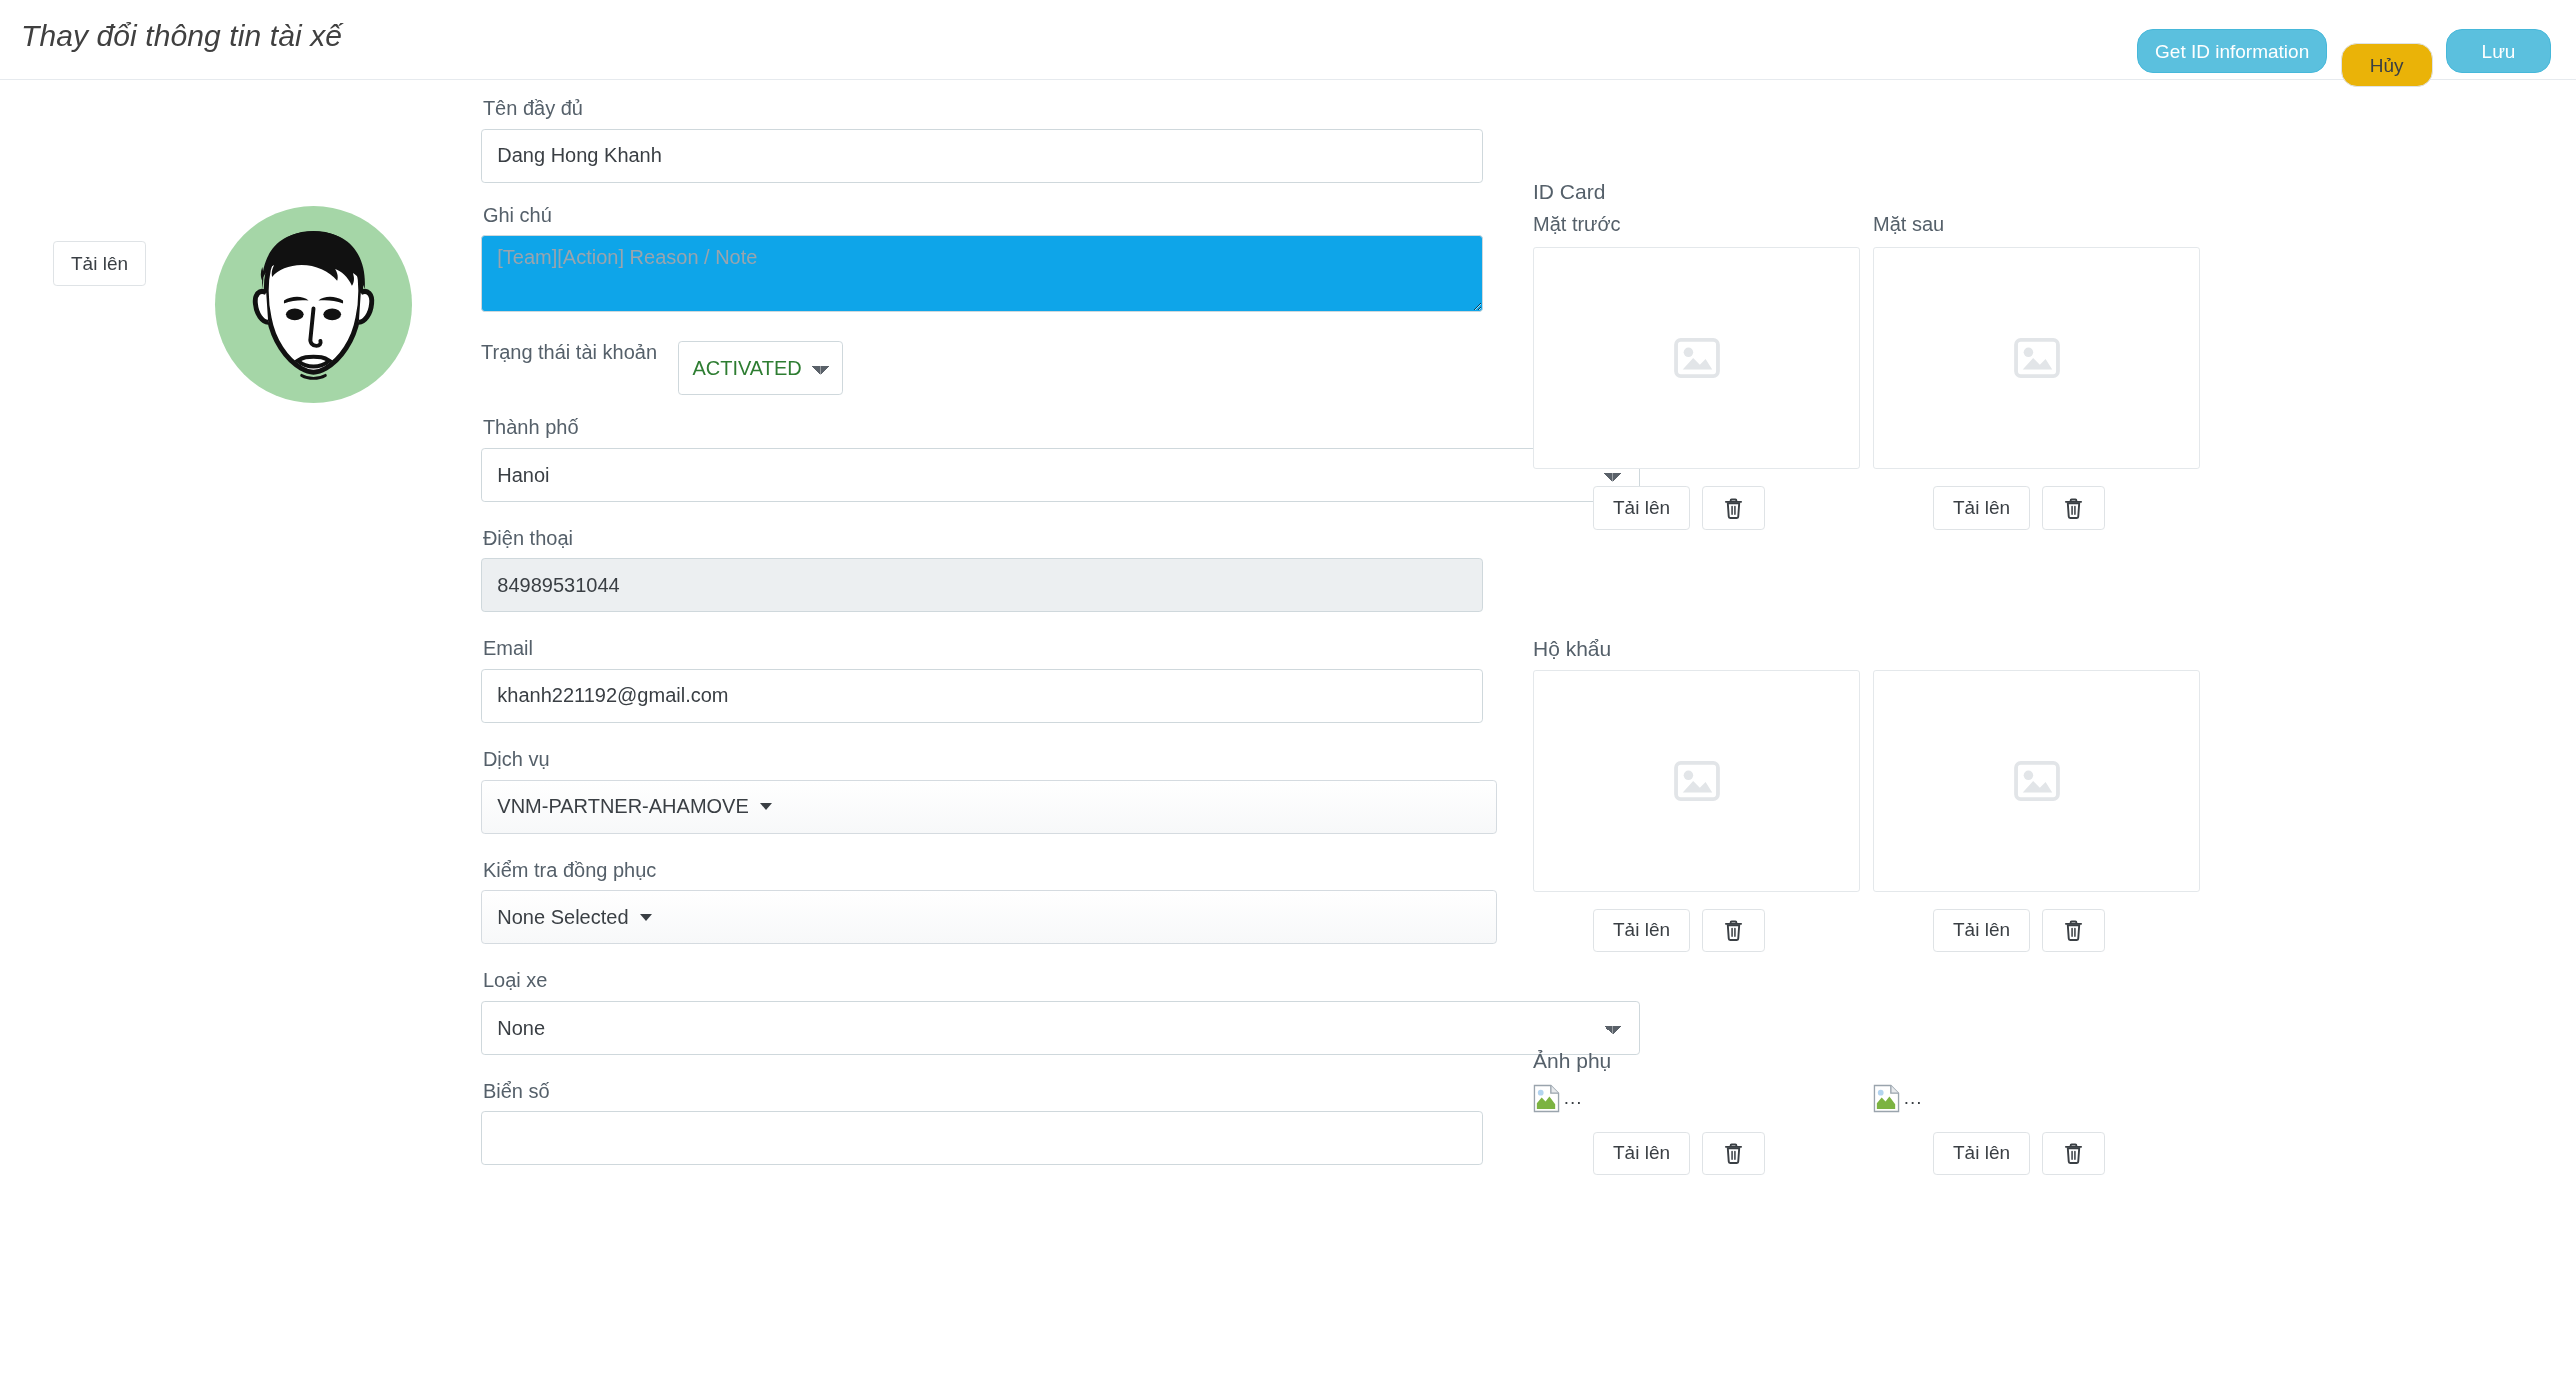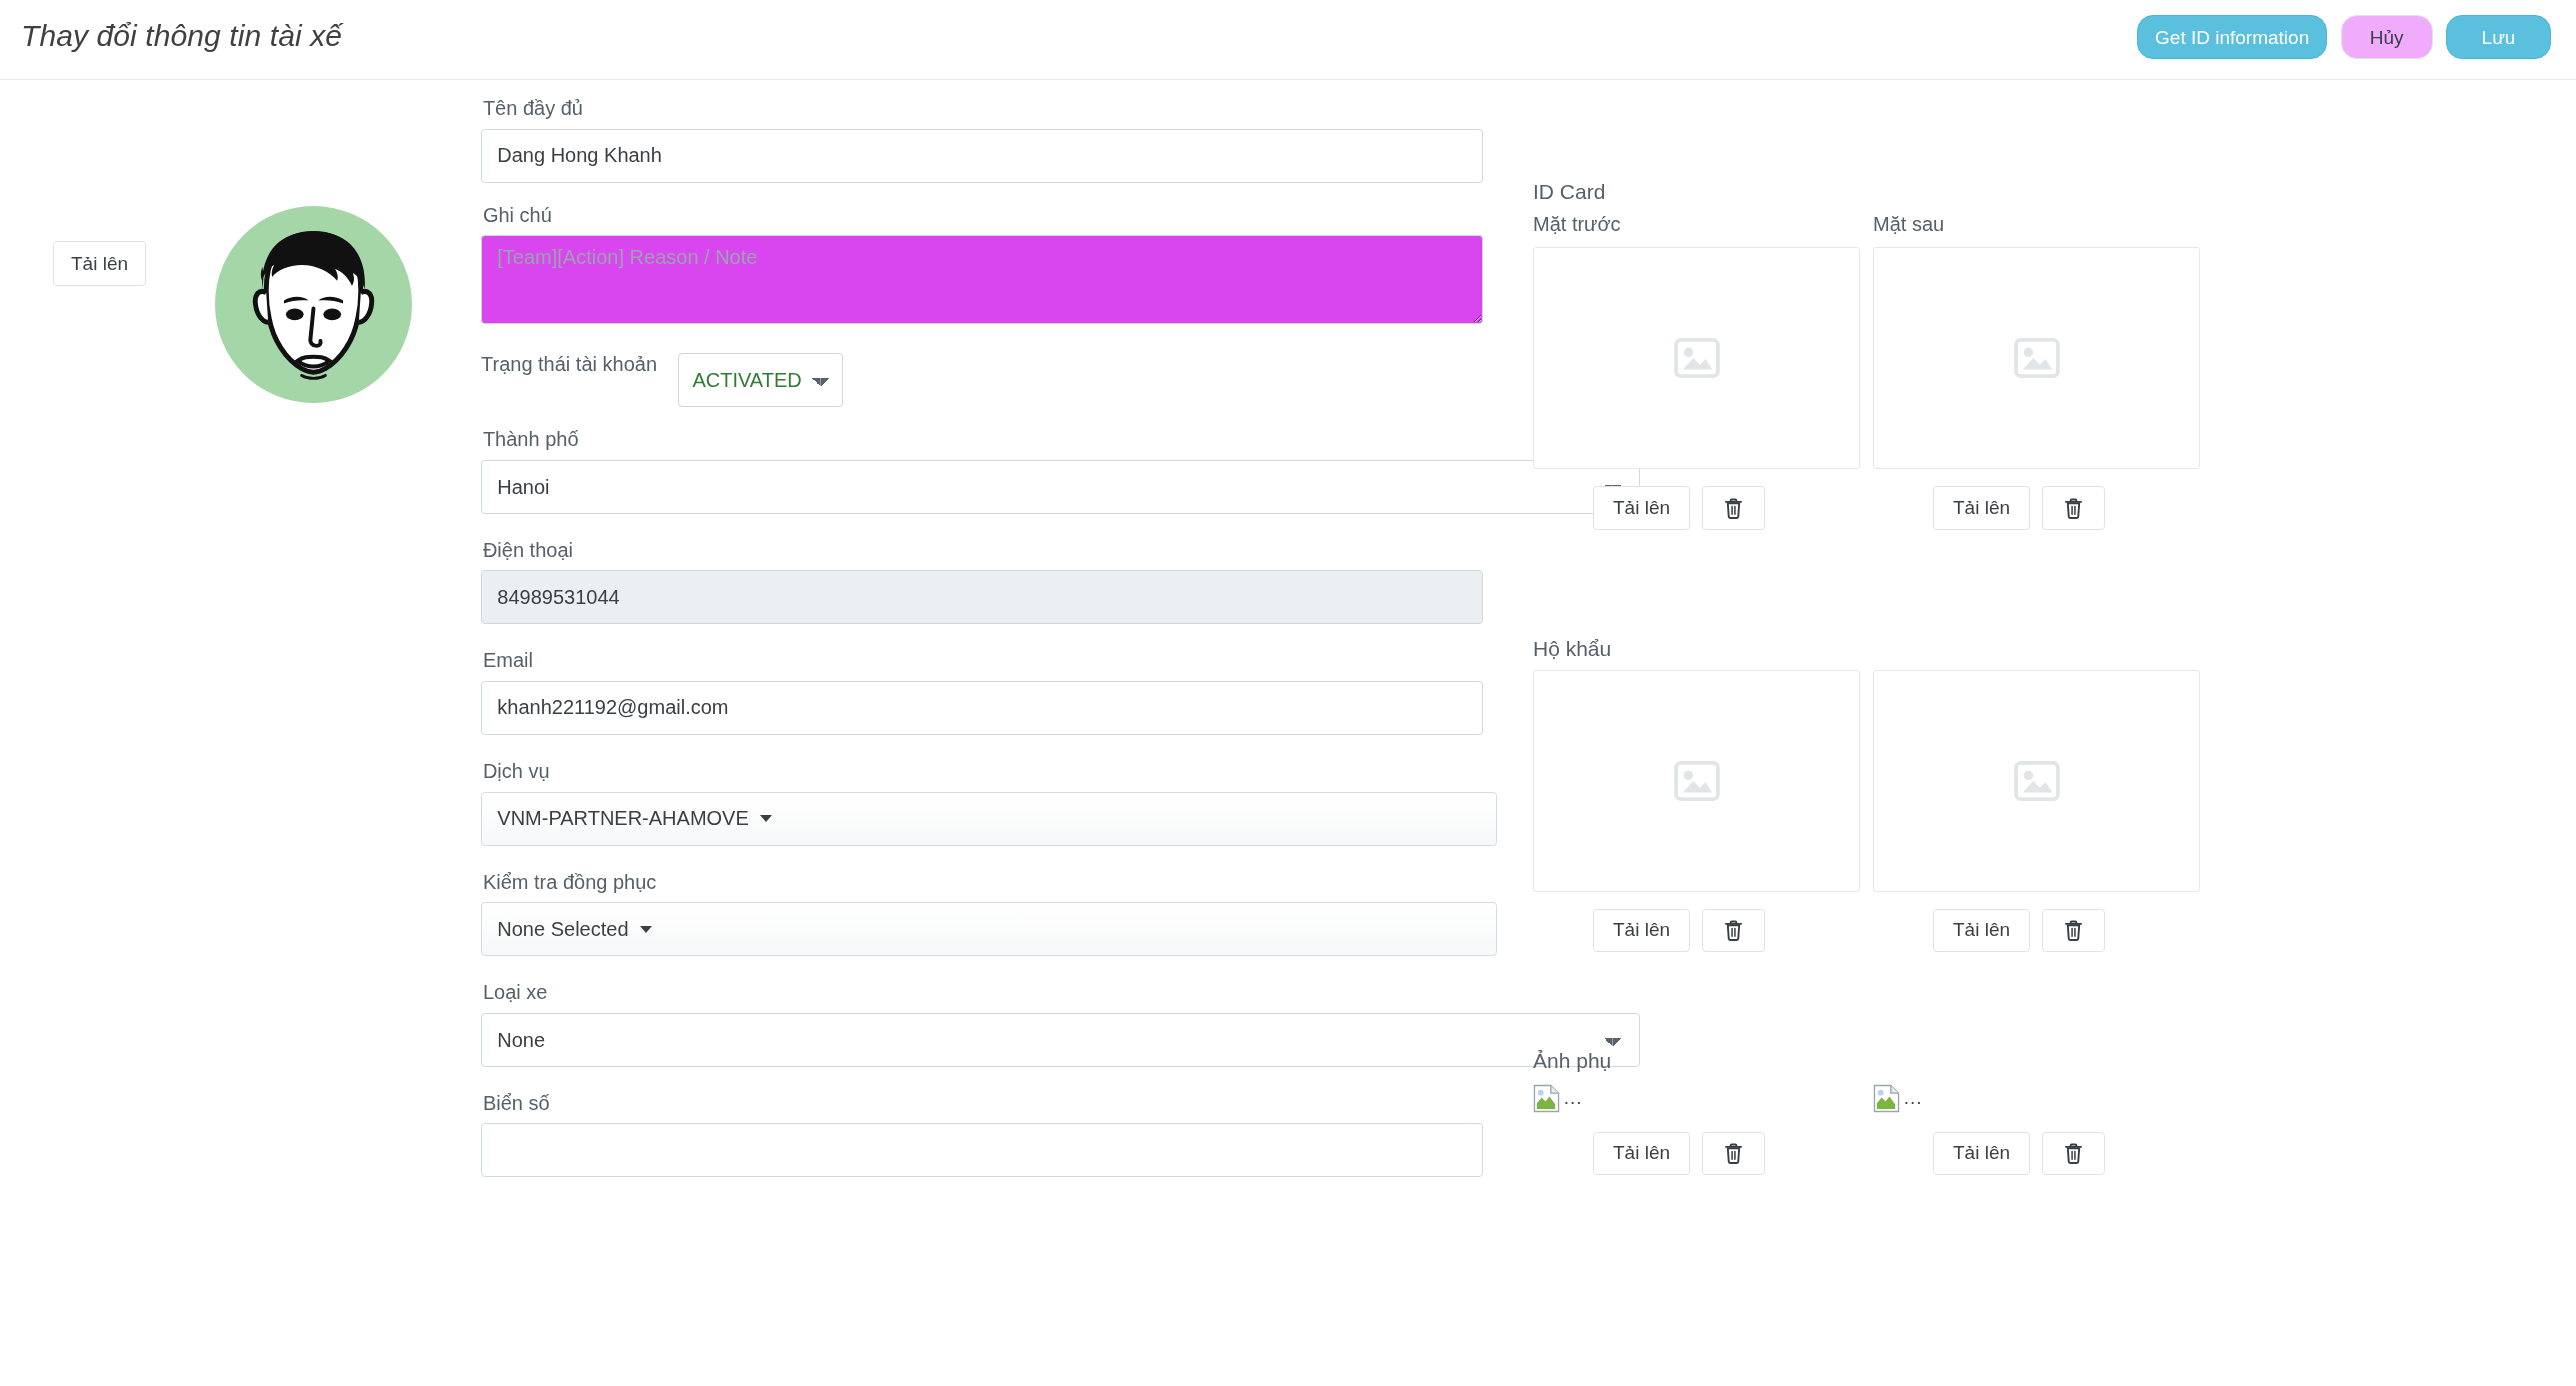--- a/index.html
+++ b/index.html
@@ -43,23 +43,24 @@
     cursor: pointer;
     white-space: nowrap;
     border: 1px solid transparent;
   }
   .btn-primary {
     background: #5bc0de;
     color: #ffffff;
     border-color: #46b8da;
   }
   .btn-default {
-    background: #f0abfc;
+    background: #eab308;
     color: #3a3f44;
     border: 1px solid #dfe3e6;
+    margin-top: 28px;
   }
   .btn-save { min-width: 105px; text-align: center; }
   .btn-cancel { min-width: 92px; text-align: center; }
 
   
   .content {
     position: relative;
     width: 2576px;
     height: 1306px;
   }
@@ -117,26 +118,26 @@
     background: #ffffff;
     border: 1px solid #cfd8dc;
     border-radius: 3.8px;
     outline: none;
   }
   .input::placeholder { color: #9aa4ad; }
   .input[disabled] { background: #eceff1; color: #3a3f44; }
   .textarea {
     display: block;
     width: 1002px;
-    height: 89px;
+    height: 77px;
     padding: 9.6px 15.3px;
     font-size: 20px;
     font-family: "Liberation Sans", sans-serif;
     color: #3a3f44;
-    background: #d946ef;
+    background: #0ea5e9;
     border: 1px solid #cfd8dc;
     border-radius: 3.8px;
     outline: none;
     resize: vertical;
   }
   .textarea::placeholder { color: #9aa4ad; }
 
   .select-native {
     display: block;
     width: 1159px;

